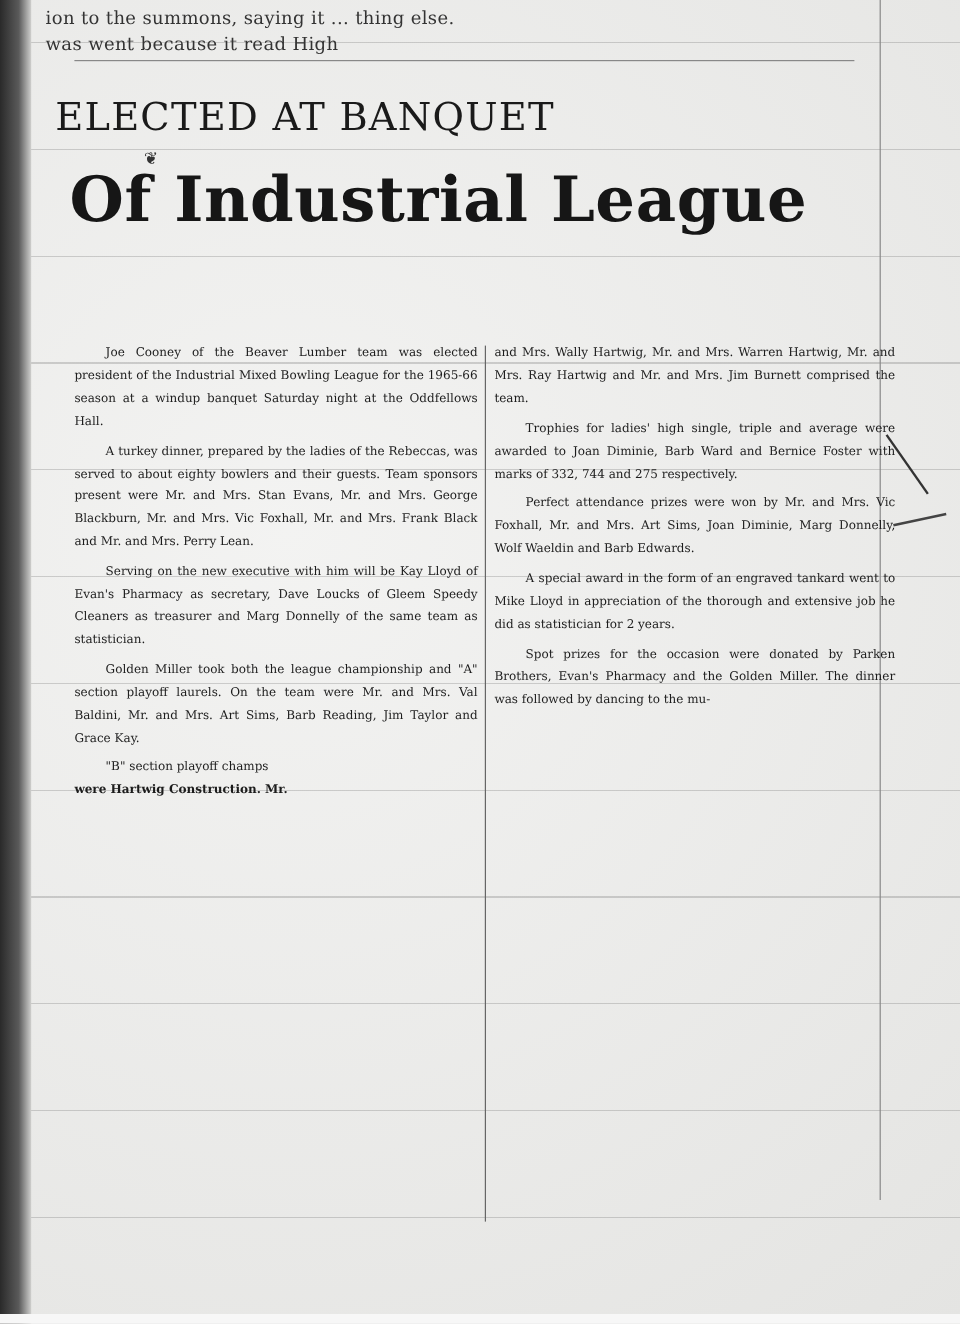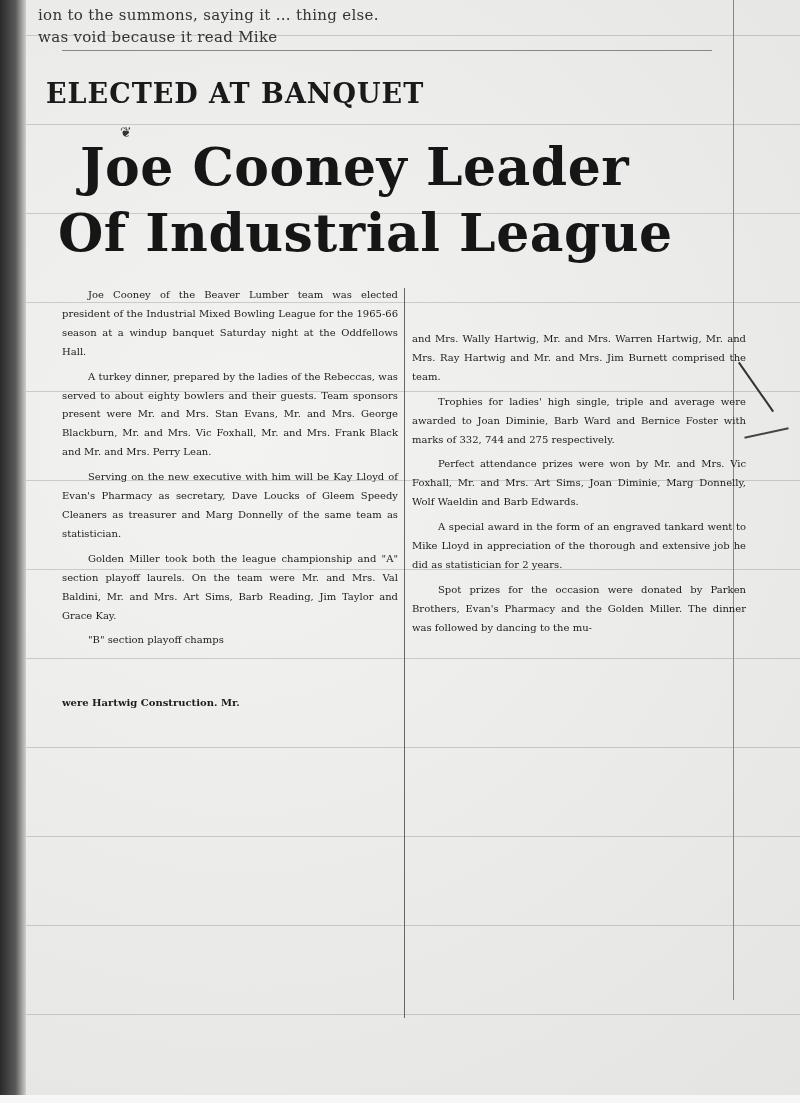--- a/index.html
+++ b/index.html
@@ -8,52 +8,51 @@
     background-image:
       repeating-linear-gradient(0deg, rgba(0,0,0,0) 0px, rgba(0,0,0,0) 88px, rgba(90,90,90,0.25) 88px, rgba(90,90,90,0.25) 89px),
       radial-gradient(circle at 30% 40%, rgba(255,255,255,0.4), rgba(200,200,198,0.2));
     font-family:"DejaVu Serif", serif;color:#1c1c1c;overflow:hidden;}
   .left-edge{position:absolute;left:0;top:0;width:26px;height:1103px;background:linear-gradient(90deg,#2a2a2a,#5a5a5a 60%,#cfcfcd);}
   .bottom-edge{position:absolute;left:0;bottom:0;width:800px;height:8px;background:#f7f7f7;}
   .right-rule{position:absolute;left:733px;top:0;width:1px;height:1000px;background:#888;}
   .col-rule{position:absolute;left:404px;top:288px;width:1px;height:730px;background:#666;}
   .top-text{position:absolute;left:38px;top:4px;width:680px;font-size:15px;line-height:22px;letter-spacing:0.3px;color:#333;}
   .top-rule{position:absolute;left:62px;top:50px;width:650px;height:1px;background:#888;}
-  .kicker{position:absolute;left:46px;top:78px;font-family:"DejaVu Serif", serif;font-weight:bold;font-size:27px;letter-spacing:1px;color:#1a1a1a;text-align:right;}
+  .kicker{position:absolute;left:46px;top:78px;font-family:"DejaVu Serif", serif;font-weight:normal;font-size:32px;letter-spacing:1px;color:#1a1a1a;text-align:right;}
   .dingbat{position:absolute;left:120px;top:124px;font-size:14px;color:#333;}
   .headline{position:absolute;left:58px;top:134px;font-family:"DejaVu Serif", serif;font-weight:bold;font-size:52px;line-height:66px;color:#161616;letter-spacing:0.5px;}
   .headline .l1{padding-left:22px;}
   .col{position:absolute;font-size:10px;line-height:18.9px;text-align:justify;color:#1c1c1c;}
   .col p{margin:0 0 6px 0;text-indent:26px;}
-  .col p.cont{text-indent:0;margin-top:44px;}
+  .col p.cont{text-indent:0;}
   .col-left{left:62px;top:286px;width:336px;}
   .col-right{left:412px;top:286px;width:334px;}
   .col .dark{font-weight:bold;}
   .mark1{position:absolute;left:755px;top:357px;width:2px;height:60px;background:#333;transform:rotate(-35deg);}
   .mark2{position:absolute;left:744px;top:432px;width:45px;height:2px;background:#444;transform:rotate(-12deg);}
 </style>
 </head>
 <body>
 
 <div class="page">
   <div class="left-edge"></div>
   <div class="right-rule"></div>
   <div class="col-rule"></div>
 
   <div class="top-text">
     <div>ion to the summons, saying it ... thing else.</div>
-    <div>was void because it read Mike</div>
+    <div>was went because it read High</div>
   </div>
   <div class="top-rule"></div>
 
   <div class="kicker">ELECTED AT BANQUET</div>
   <div class="dingbat">❦</div>
 
   <div class="headline">
-    <div class="l1">Joe Cooney Leader</div>
     <div>Of Industrial League</div>
   </div>
 
   <div class="col col-left">
     <p>Joe Cooney of the Beaver Lumber team was elected president of the Industrial Mixed Bowling League for the 1965-66 season at a windup banquet Saturday night at the Oddfellows Hall.</p>
     <p>A turkey dinner, prepared by the ladies of the Rebeccas, was served to about eighty bowlers and their guests. Team sponsors present were Mr. and Mrs. Stan Evans, Mr. and Mrs. George Blackburn, Mr. and Mrs. Vic Foxhall, Mr. and Mrs. Frank Black and Mr. and Mrs. Perry Lean.</p>
     <p>Serving on the new executive with him will be Kay Lloyd of Evan's Pharmacy as secretary, Dave Loucks of Gleem Speedy Cleaners as treasurer and Marg Donnelly of the same team as statistician.</p>
     <p>Golden Miller took both the league championship and "A" section playoff laurels. On the team were Mr. and Mrs. Val Baldini, Mr. and Mrs. Art Sims, Barb Reading, Jim Taylor and Grace Kay.</p>
     <p style="margin:0">"B" section playoff champs</p>
     <p class="cont dark">were Hartwig Construction. Mr.</p>

